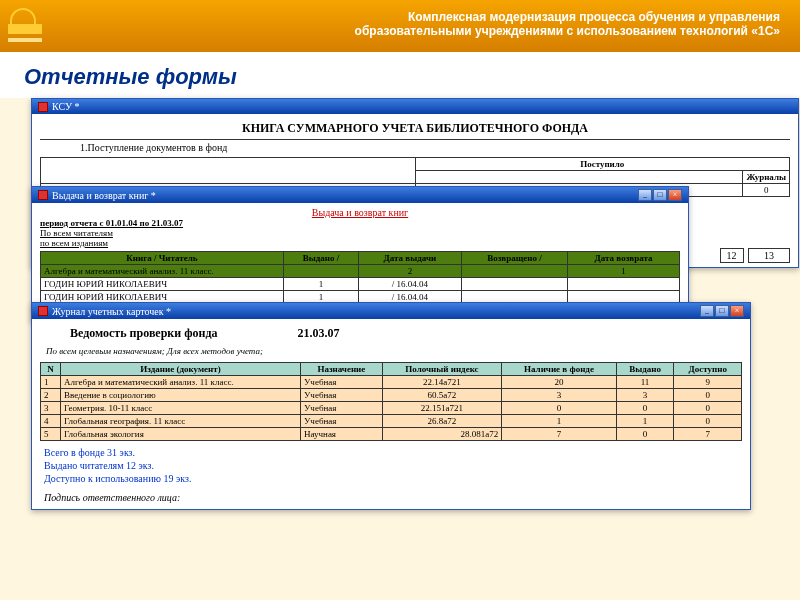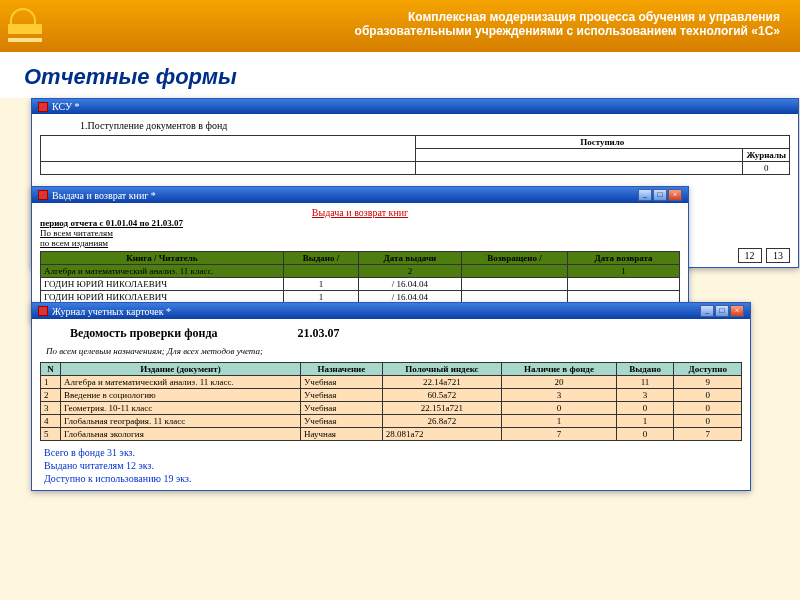--- a/index.html
+++ b/index.html
@@ -51,20 +51,21 @@
 </div>
 
 <div class="stage">
 
   <div class="win" style="left:0; top:0; width:768px; height:170px;">
     <div class="win-titlebar">
       <span class="win-icon"></span>
       <span>КСУ  *</span>
     </div>
     <div class="doc-body">
+      <div class="doc-header">КНИГА СУММАРНОГО УЧЕТА БИБЛИОТЕЧНОГО ФОНДА</div>
       <div class="doc-sub">1.Поступление документов в фонд</div>
       <table>
         <tbody>
             <tr>
               <th style="width:50%" rowspan="2"></th>
               <th colspan="2">Поступило</th>
             </tr>
         <tr>
               <th></th>
               <th style="width:44px">Журналы</th>
@@ -72,21 +73,21 @@
         <tr>
               <td style="height:12px"></td>
               <td></td>
               <td style="text-align:center">0</td>
             </tr>
       </tbody>
         </table>
     </div>
     <div style="position:absolute; right:8px; bottom:6px; font-size:10px;">
       <span style="border:1px solid #333; padding:1px 6px; margin-right:2px;">12</span>
-      <span style="border:1px solid #333; padding:1px 6px;">13</span>
+      <span style="border:1px solid #333; padding:1px 15px;">13</span>
     </div>
   </div>
 
   <div class="win" style="left:0; top:88px; width:658px;">
     <div class="win-titlebar">
       <span class="win-icon"></span>
       <span>Выдача и возврат книг  *</span>
       <div class="win-ctrls">
         <span class="win-btn">_</span>
         <span class="win-btn">□</span>
@@ -200,26 +201,27 @@
               <td>Учебная</td>
               <td style="text-align:center">26.8а72</td>
               <td style="text-align:center">1</td>
               <td style="text-align:center">1</td>
               <td style="text-align:center">0</td>
             </tr>
         <tr class="peach">
               <td>5</td>
               <td>Глобальная экология</td>
               <td>Научная</td>
-              <td style="text-align:left">28.081а72</td>
+              <td style="text-align:right">28.081а72</td>
               <td style="text-align:center">7</td>
               <td style="text-align:center">0</td>
               <td style="text-align:center">7</td>
             </tr>
       </tbody>
         </table>
       <div class="footer-note blue">Всего в фонде 31 экз.</div>
       <div class="footer-note blue" style="padding-top:0">Выдано читателям 12 экз.</div>
       <div class="footer-note blue" style="padding-top:0">Доступно к использованию 19 экз.</div>
+      <div class="footer-note" style="font-style:italic">Подпись ответственного лица:</div>
     </div>
   </div>
 
 </div>
 
 </body></html>

